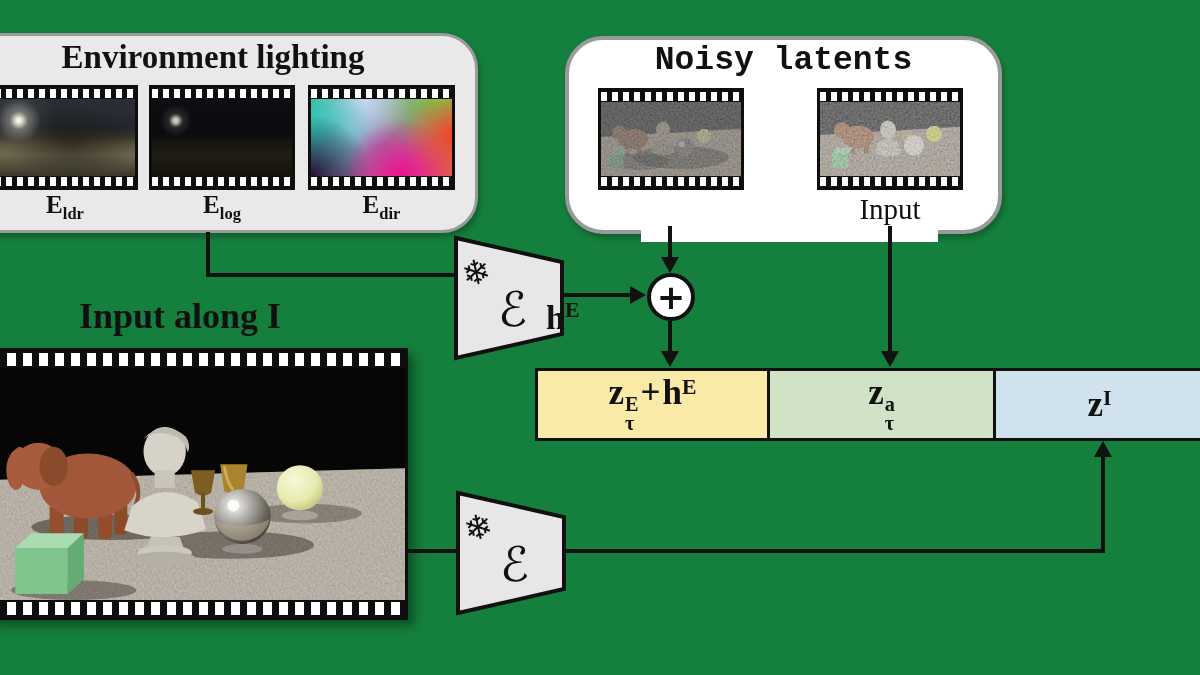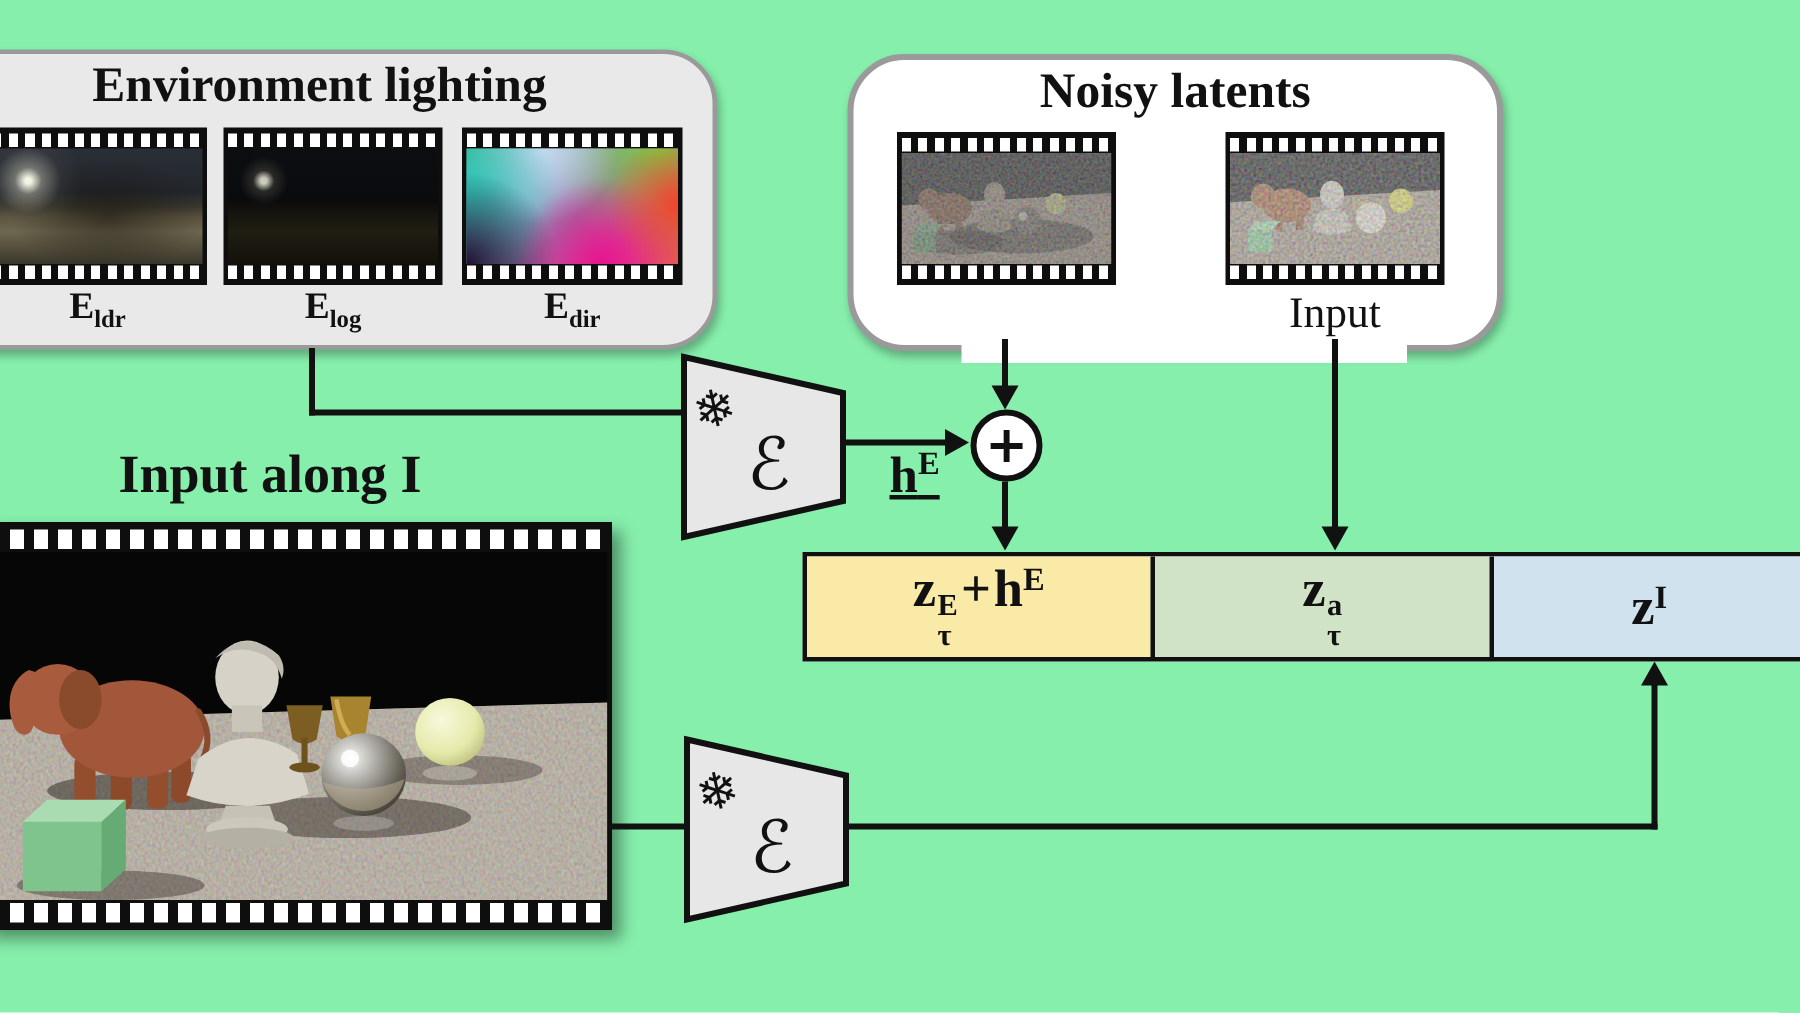--- a/index.html
+++ b/index.html
@@ -1,29 +1,29 @@
 <!DOCTYPE html>
 <html><head>
 <meta charset="utf-8">
 <style>
   html,body{margin:0;padding:0;background:#fff;}
-  #stage{position:relative;width:1200px;height:675px;overflow:hidden;background:#86efac;
+  #stage{position:relative;width:1200px;height:675px;overflow:hidden;background:#15803d;
          font-family:"Liberation Serif","DejaVu Serif",serif;color:#111;}
   .abs{position:absolute;}
 
   
   .panel{position:absolute;box-sizing:border-box;border:3px solid #9a9a9a;border-radius:36px;
          box-shadow:2px 4px 6px rgba(0,0,0,0.28);}
   .env-panel{left:-44px;top:33px;width:522px;height:200px;background:#e9e9e9;z-index:1;}
   .noisy-panel{left:565px;top:36px;width:437px;height:198px;background:#ffffff;border-width:4px;border-radius:38px;z-index:1;}
   .gap-eraser{left:641px;top:226px;width:297px;height:16px;background:#ffffff;z-index:2;}
 
   .panel-title{position:absolute;text-align:center;font-weight:bold;font-size:33px;line-height:40px;z-index:3;}
   .env-title{left:-10px;top:37px;width:446px;}
-  .noisy-title{left:565px;top:41px;width:437px;}
+  .noisy-title{left:565px;top:41px;width:437px;font-family:Liberation Mono, monospace;}
   .video-title{left:10px;top:296px;width:340px;font-weight:bold;font-size:36px;}
 
   
   .film{position:absolute;box-sizing:border-box;background:#0e0e0e;padding:3px;
         display:flex;flex-direction:column;z-index:2;}
   .holes{height:9px;margin:1px 0;flex:0 0 auto;
          background:repeating-linear-gradient(90deg,#fff 0 6px,#0e0e0e 6px 11px);}
   .film.big .holes{height:13px;margin:2px 0;
          background:repeating-linear-gradient(90deg,#fff 0 9px,#0e0e0e 9px 16px);}
   .fimg{flex:1;position:relative;overflow:hidden;}
@@ -57,21 +57,21 @@
   .ah-right{border-top:9px solid transparent;border-bottom:9px solid transparent;border-left:16px solid #111;}
   .ah-down{border-left:9px solid transparent;border-right:9px solid transparent;border-top:16px solid #111;}
   .ah-up{border-left:9px solid transparent;border-right:9px solid transparent;border-bottom:16px solid #111;}
 
   .encoder{position:absolute;z-index:5;}
 
   .adder{position:absolute;left:647px;top:273px;width:40px;height:40px;border:4px solid #111;
          border-radius:50%;background:#fff;z-index:6;display:flex;align-items:center;justify-content:center;
          font-family:"DejaVu Sans","Liberation Sans",sans-serif;font-size:34px;font-weight:600;line-height:1;}
 
-  .h-label{position:absolute;left:593px;top:299px;font-weight:bold;font-size:34px;z-index:6;text-decoration:underline;}
+  .h-label{position:absolute;left:546px;top:299px;font-weight:bold;font-size:34px;z-index:6;}
   .h-label .sp{font-size:64%;position:relative;top:-0.55em;}
 
   
   .bar{position:absolute;left:535px;top:368px;width:671px;height:73px;box-sizing:border-box;
        border:3px solid #111;display:flex;z-index:5;background:#fff;}
   .bar-seg{box-sizing:border-box;height:100%;display:flex;align-items:center;justify-content:center;}
   .seg-env{flex:0 0 229px;}
   .seg-alb{flex:0 0 226px;border-left:3px solid #111;}
   .seg-vid{flex:1 1 auto;border-left:3px solid #111;}
   .math{font-weight:bold;font-size:35px;line-height:1;}

